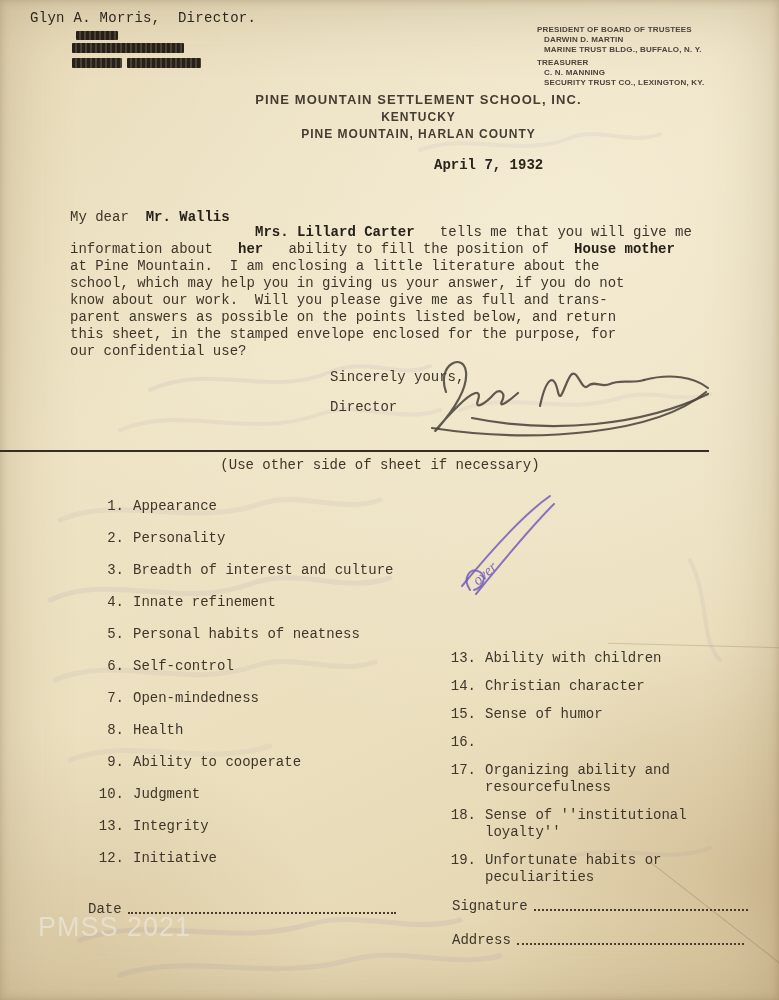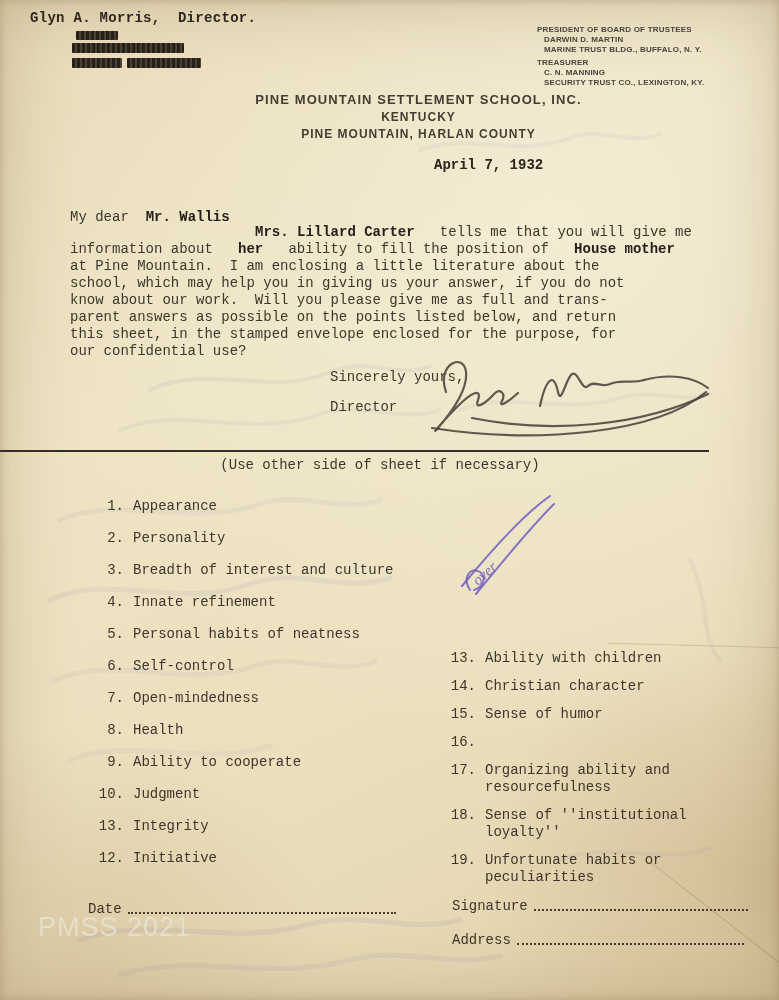--- a/index.html
+++ b/index.html
@@ -9,21 +9,21 @@
     background:
       radial-gradient(120% 90% at 70% 22%, rgba(255,252,240,0.35), rgba(255,252,240,0) 60%),
       radial-gradient(45% 30% at 10% 94%, rgba(185,158,112,0.28), rgba(185,158,112,0) 70%),
       radial-gradient(50% 35% at 96% 88%, rgba(170,140,95,0.30), rgba(170,140,95,0) 70%),
       linear-gradient(155deg,#e7dab8 0%,#eee3c4 35%,#ebdfbe 65%,#e2d2ab 100%);
     box-shadow: inset 0 0 70px rgba(125,98,60,0.30), inset 0 0 10px rgba(100,78,48,0.28);
   }
   .ghost,.over-note,.signature{pointer-events:none;}
   .ghost{position:absolute;left:0;top:0;}
 
-  .director{position:absolute;left:30px;top:10px;font-weight:bold;font-size:14px;
+  .director{position:absolute;left:30px;top:10px;font-weight:normal;font-size:14px;
     letter-spacing:.3px;color:#2e2720;white-space:pre;}
   .redact{position:absolute;height:9px;border-radius:1px;opacity:.92;
     background:repeating-linear-gradient(90deg,#15100b 0 3px,#3d342a 3px 5px);}
   .r1{left:76px;top:31px;width:42px;}
   .r2{left:72px;top:43px;width:112px;height:10px;}
   .r3a{left:72px;top:58px;width:50px;height:10px;}
   .r3b{left:127px;top:58px;width:74px;height:10px;}
 
   .trustees{position:absolute;left:537px;top:25px;font-family:"Liberation Sans",sans-serif;
     font-size:8px;font-weight:bold;color:#4c443a;line-height:10px;letter-spacing:.2px;}

